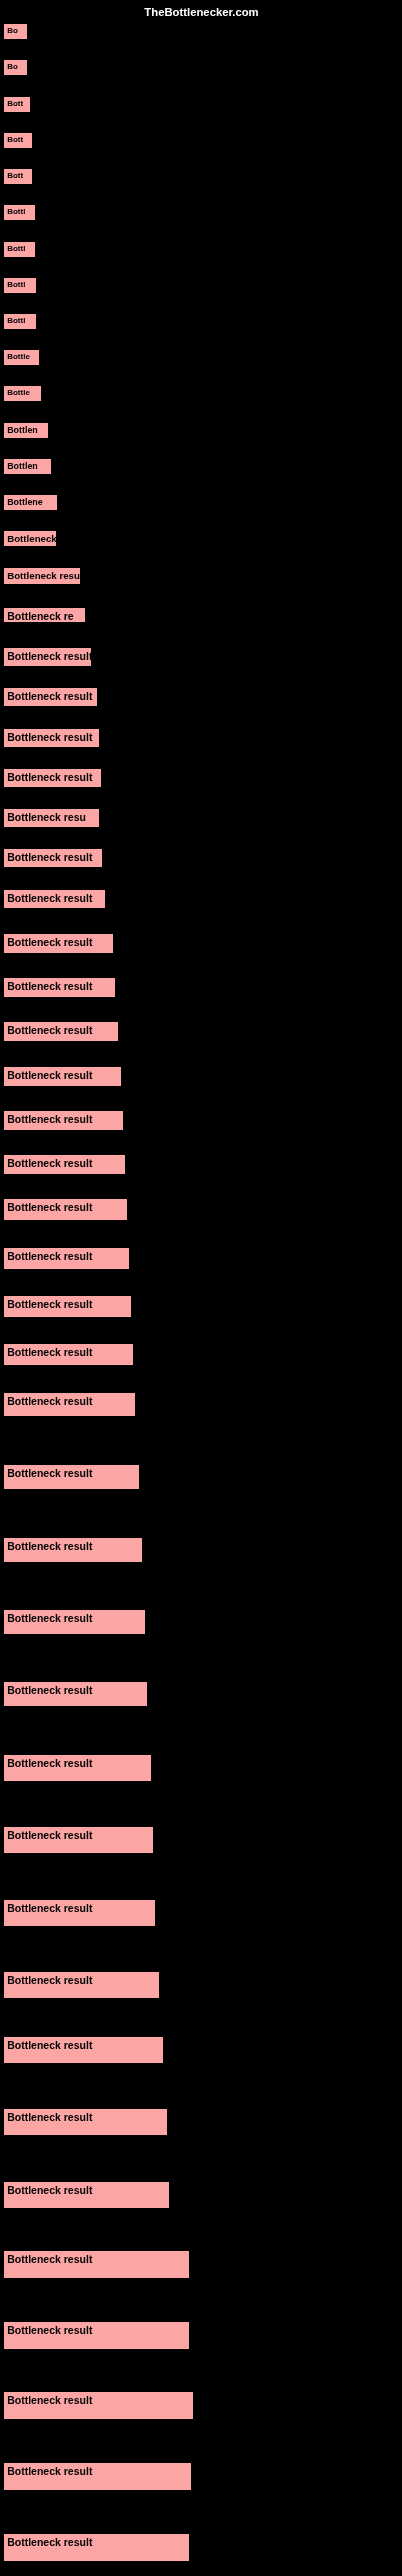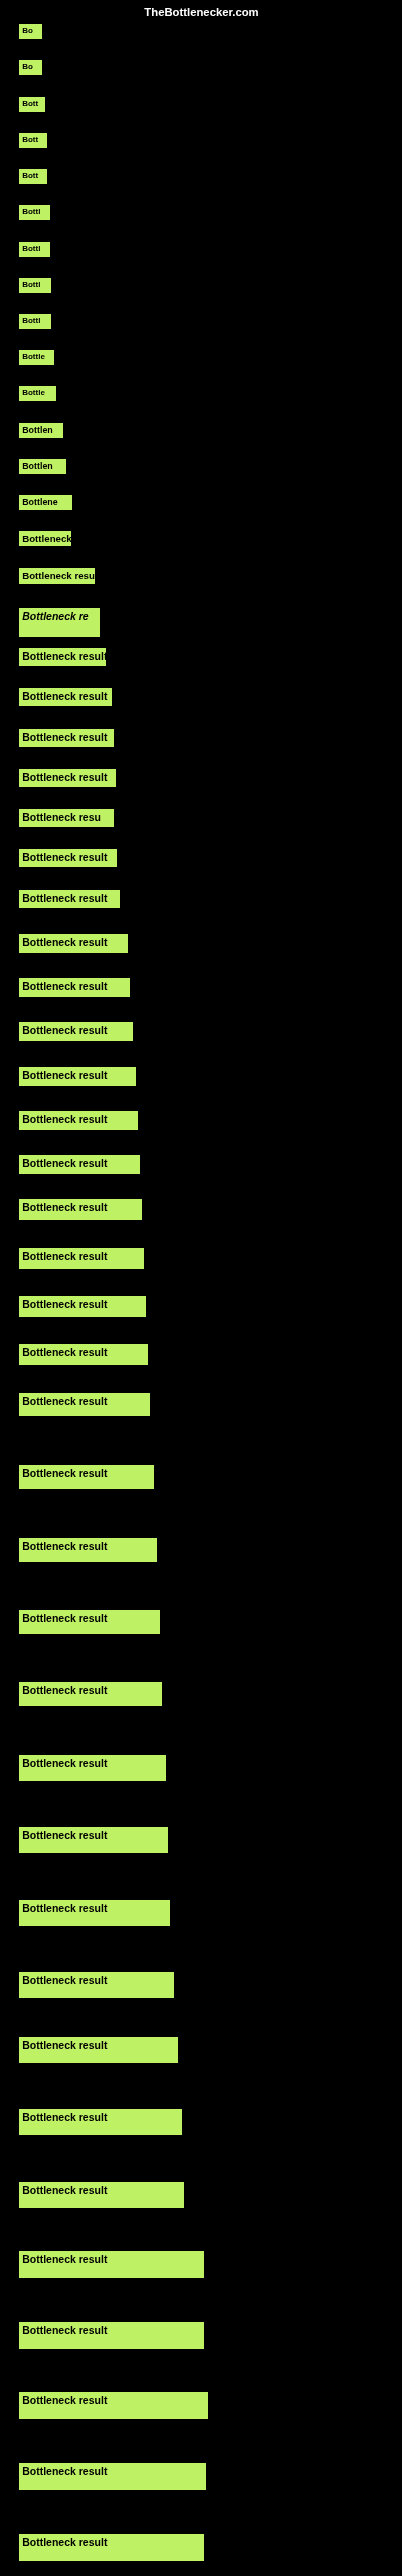--- a/index.html
+++ b/index.html
@@ -22,22 +22,22 @@
       left: 50%;
       transform: translateX(-50%);
       color: #ffffff;
       font-size: 11.3px;
       font-weight: bold;
       white-space: nowrap;
     }
 
     .bottleneck-item {
       position: absolute;
-      left: 19px;
-      background-color: #bef264;
+      left: 4px;
+      background-color: #fca5a5;
       color: #000000;
       font-size: 8.9px;
       font-weight: bold;
       padding: 1.6px 3.2px;
       white-space: nowrap;
       overflow: hidden;
     }
   </style>
 </head>
 <body>
@@ -54,21 +54,21 @@
     <div class="bottleneck-item" style="top: 242px; width: 31px; height: 14.5px; font-size: 8px;">Bottl</div>
     <div class="bottleneck-item" style="top: 278px; width: 32px; height: 14.5px; font-size: 8px;">Bottl</div>
     <div class="bottleneck-item" style="top: 314px; width: 32px; height: 14.5px; font-size: 8px;">Bottl</div>
     <div class="bottleneck-item" style="top: 350px; width: 35px; height: 14.5px; font-size: 8px;">Bottle</div>
     <div class="bottleneck-item" style="top: 386px; width: 37px; height: 14.5px; font-size: 8px;">Bottle</div>
     <div class="bottleneck-item" style="top: 423px; width: 44px; height: 14.5px; font-size: 8.9px;">Bottlen</div>
     <div class="bottleneck-item" style="top: 459px; width: 47px; height: 14.5px; font-size: 8.9px;">Bottlen</div>
     <div class="bottleneck-item" style="top: 495px; width: 53px; height: 14.5px; font-size: 8.9px;">Bottlene</div>
     <div class="bottleneck-item" style="top: 531px; width: 52px; height: 14.5px; font-size: 9.7px;">Bottleneck r</div>
     <div class="bottleneck-item" style="top: 568px; width: 76px; height: 16px; font-size: 9.7px;">Bottleneck resu</div>
-    <div class="bottleneck-item" style="top: 608px; width: 81px; height: 29px; font-size: 10.5px; font-style: italic;">Bottleneck re</div>
+    <div class="bottleneck-item" style="top: 608px; width: 81px; height: 14px; font-size: 10.5px;">Bottleneck re</div>
     <div class="bottleneck-item" style="top: 648px; width: 87px; height: 17.7px; font-size: 10.5px;">Bottleneck result</div>
     <div class="bottleneck-item" style="top: 688px; width: 93px; height: 17.7px; font-size: 10.5px;">Bottleneck result</div>
     <div class="bottleneck-item" style="top: 729px; width: 95px; height: 17.7px; font-size: 10.5px;">Bottleneck result</div>
     <div class="bottleneck-item" style="top: 769px; width: 97px; height: 17.7px; font-size: 10.5px;">Bottleneck result</div>
     <div class="bottleneck-item" style="top: 809px; width: 95px; height: 17.7px; font-size: 10.5px;">Bottleneck resu</div>
     <div class="bottleneck-item" style="top: 849px; width: 98px; height: 17.7px; font-size: 10.5px;">Bottleneck result</div>
     <div class="bottleneck-item" style="top: 890px; width: 101px; height: 17.7px; font-size: 10.5px;">Bottleneck result</div>
     <div class="bottleneck-item" style="top: 934px; width: 109px; height: 19.3px; font-size: 10.5px;">Bottleneck result</div>
     <div class="bottleneck-item" style="top: 978px; width: 111px; height: 19.3px; font-size: 10.5px;">Bottleneck result</div>
     <div class="bottleneck-item" style="top: 1022px; width: 114px; height: 19.3px; font-size: 10.5px;">Bottleneck result</div>

